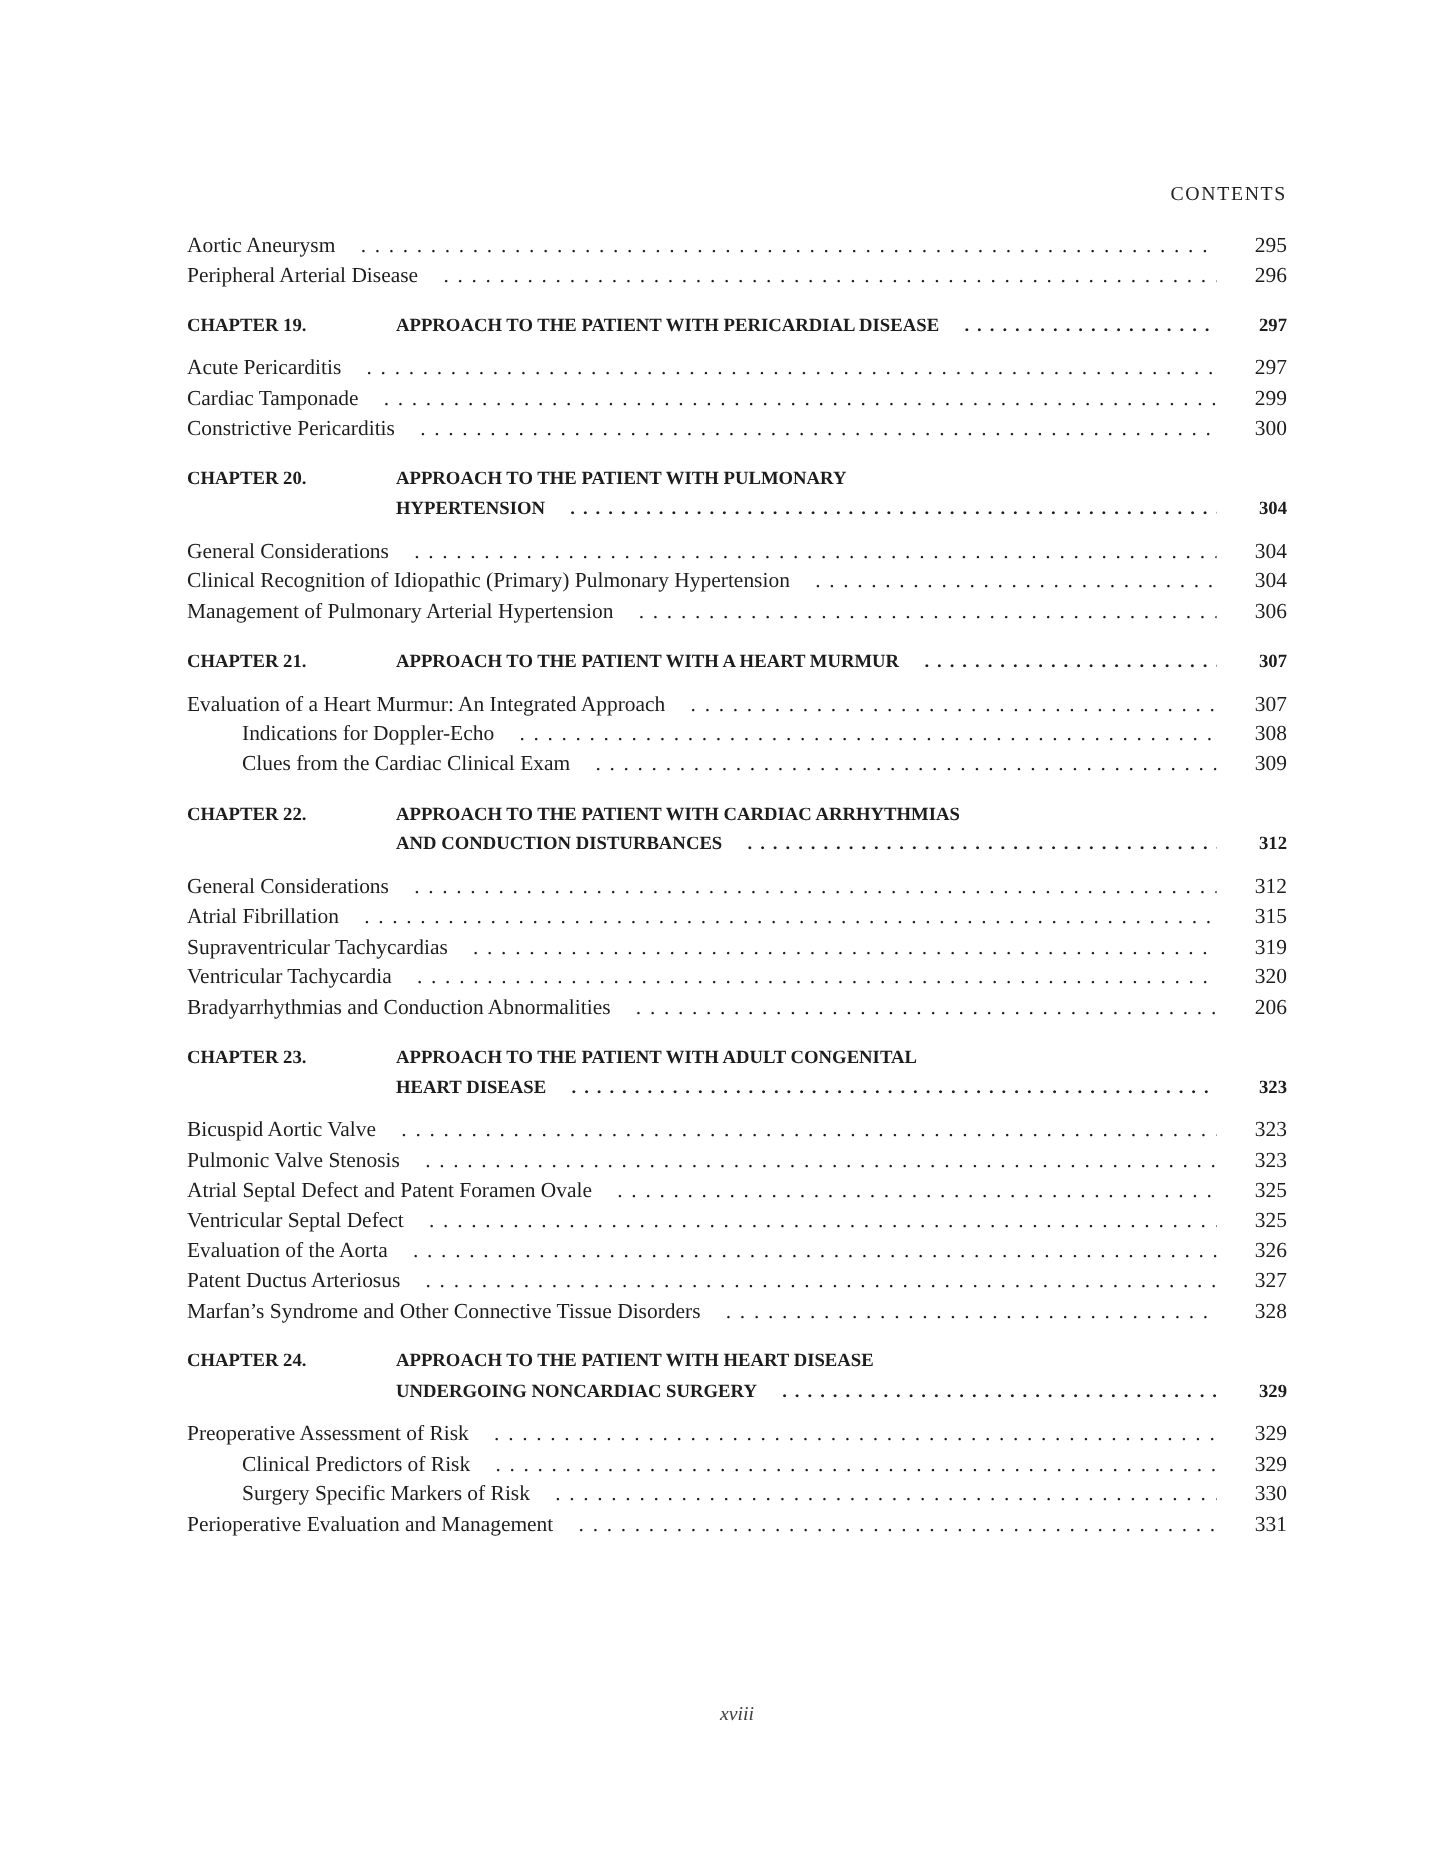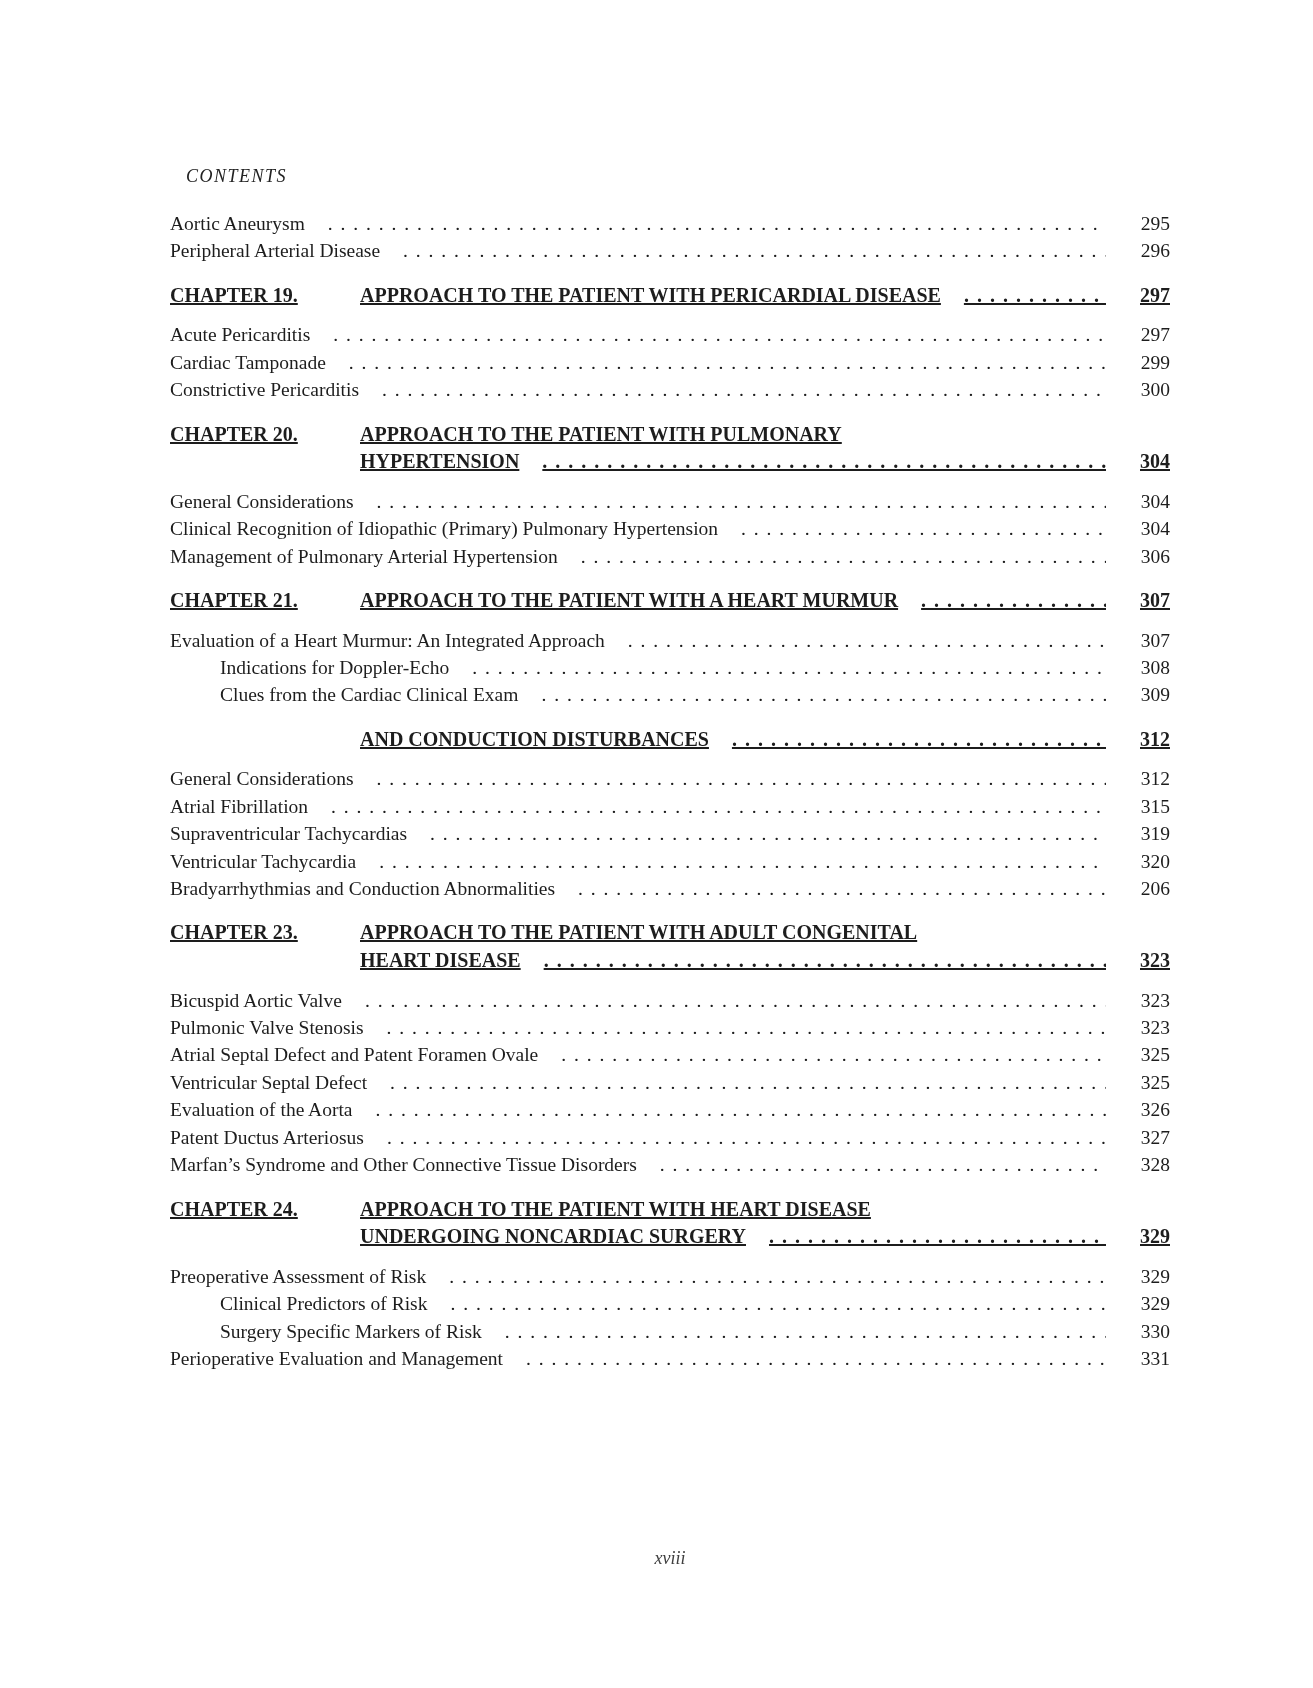--- a/index.html
+++ b/index.html
@@ -13,24 +13,23 @@
     height: 1688px;
     margin: 0 auto;
     background: #ffffff;
     color: #1d1d1d;
     font-family: "Liberation Serif", "DejaVu Serif", serif;
     overflow: hidden;
   }
   .contents-header {
     position: absolute;
     top: 166px;
-    left: 186px;
+    left: 170px;
     width: 1000px;
-    text-align: left;
-    font-style: italic;
+    text-align: right;
     font-size: 18px;
     letter-spacing: 1.5px;
     color: #222;
   }
   .toc {
     position: absolute;
     top: 210px;
     left: 170px;
     width: 1000px;
     font-size: 19.5px;
@@ -58,22 +57,21 @@
   }
   .pagenum {
     flex: 0 0 48px;
     text-align: right;
   }
   
   .chapter-block {
     margin-top: 17px;
     margin-bottom: 12px;
     font-weight: bold;
-    font-size: 20px;
-    text-decoration: underline;
+    font-size: 17px;
   }
   .chapter-block .row {
     line-height: 27.6px;
   }
   .chnum {
     flex: 0 0 174px;
   }
   .chspacer {
     flex: 0 0 174px;
   }
@@ -204,20 +202,26 @@
     <span class="pagenum">308</span>
   </div>
 
   <div class="row entry indent-1">
     <span class="label">Clues from the Cardiac Clinical Exam</span>
     <span class="dots">. . . . . . . . . . . . . . . . . . . . . . . . . . . . . . . . . . . . . . . . . . . . . . . . . . . . . . . . . . . . . . . . . . . . . . . . . . . . . . . . . . . . . . . . . . . . . . . . . . . . . . . . . . . . . . . . . . . . . . . . . . . . . . . . . . . . . . . . . . . . . . . . . . . . . . . . . . . . . . . . </span>
     <span class="pagenum">309</span>
   </div>
 
   <div class="chapter-block">
+    <div class="row line1">
+      <span class="chnum">CHAPTER 22.</span>
+      <span class="chtitle">APPROACH TO THE PATIENT WITH CARDIAC ARRHYTHMIAS</span>
+      <span class="dots line1-dots"></span>
+
+    </div>
     <div class="row line2">
       <span class="chspacer"></span>
       <span class="chtitle">AND CONDUCTION DISTURBANCES</span>
       <span class="dots">. . . . . . . . . . . . . . . . . . . . . . . . . . . . . . . . . . . . . . . . . . . . . . . . . . . . . . . . . . . . . . . . . . . . . . . . . . . . . . . . . . . . . . . . . . . . . . . . . . . . . . . . . . . . . . . . . . . . . . . . . . . . . . . . . . . . . . . . . . . . . . . . . . . . . . . . . . . . . . . . </span>
       <span class="pagenum">312</span>
     </div>
   </div>
 
   <div class="row entry">
     <span class="label">General Considerations</span>

